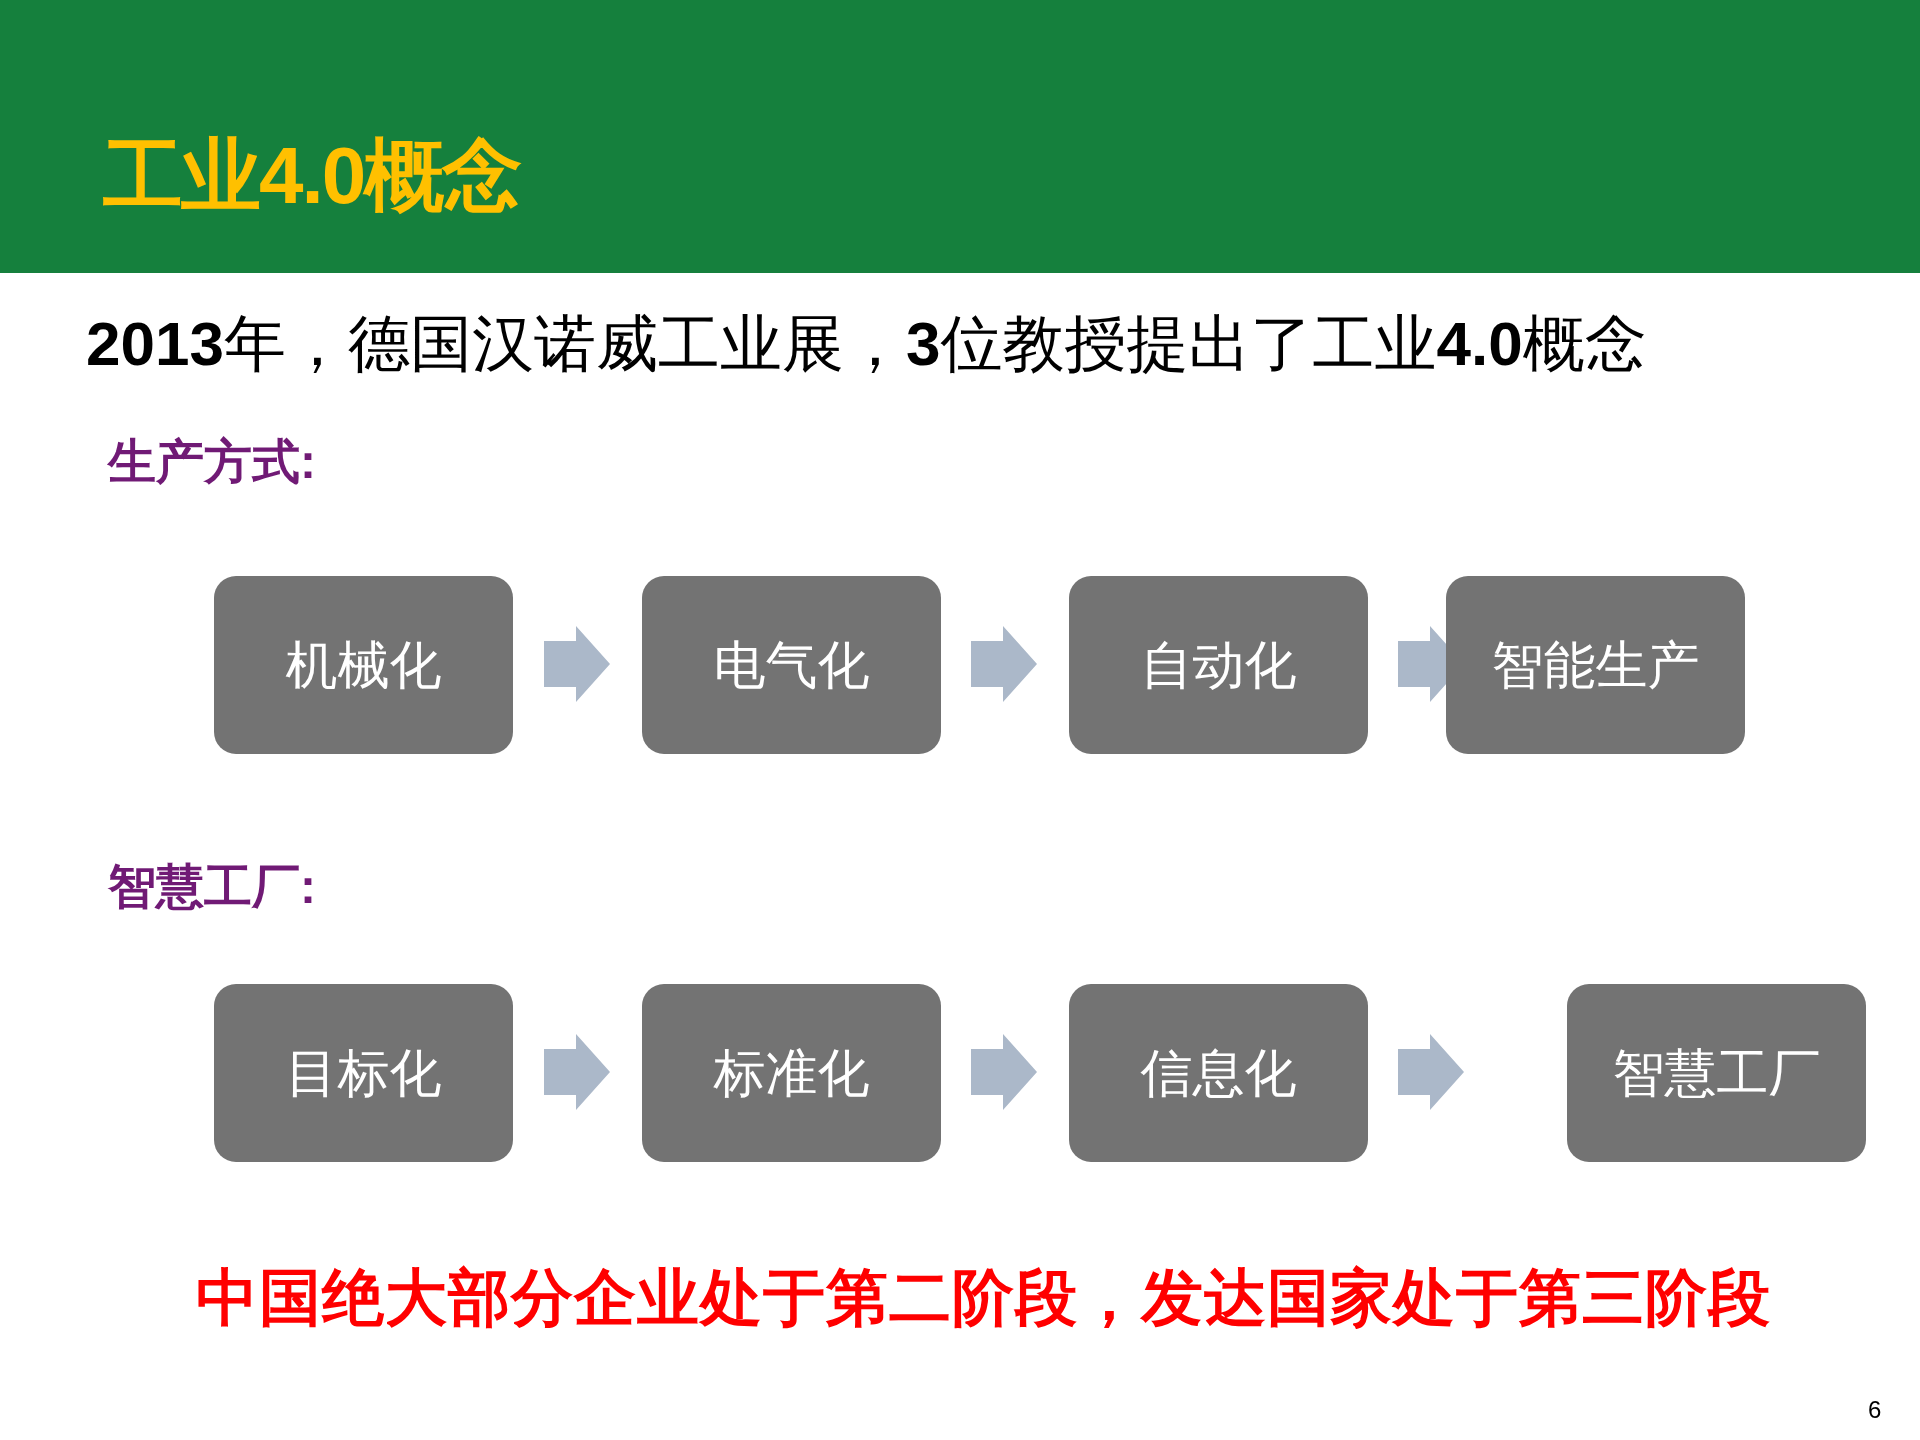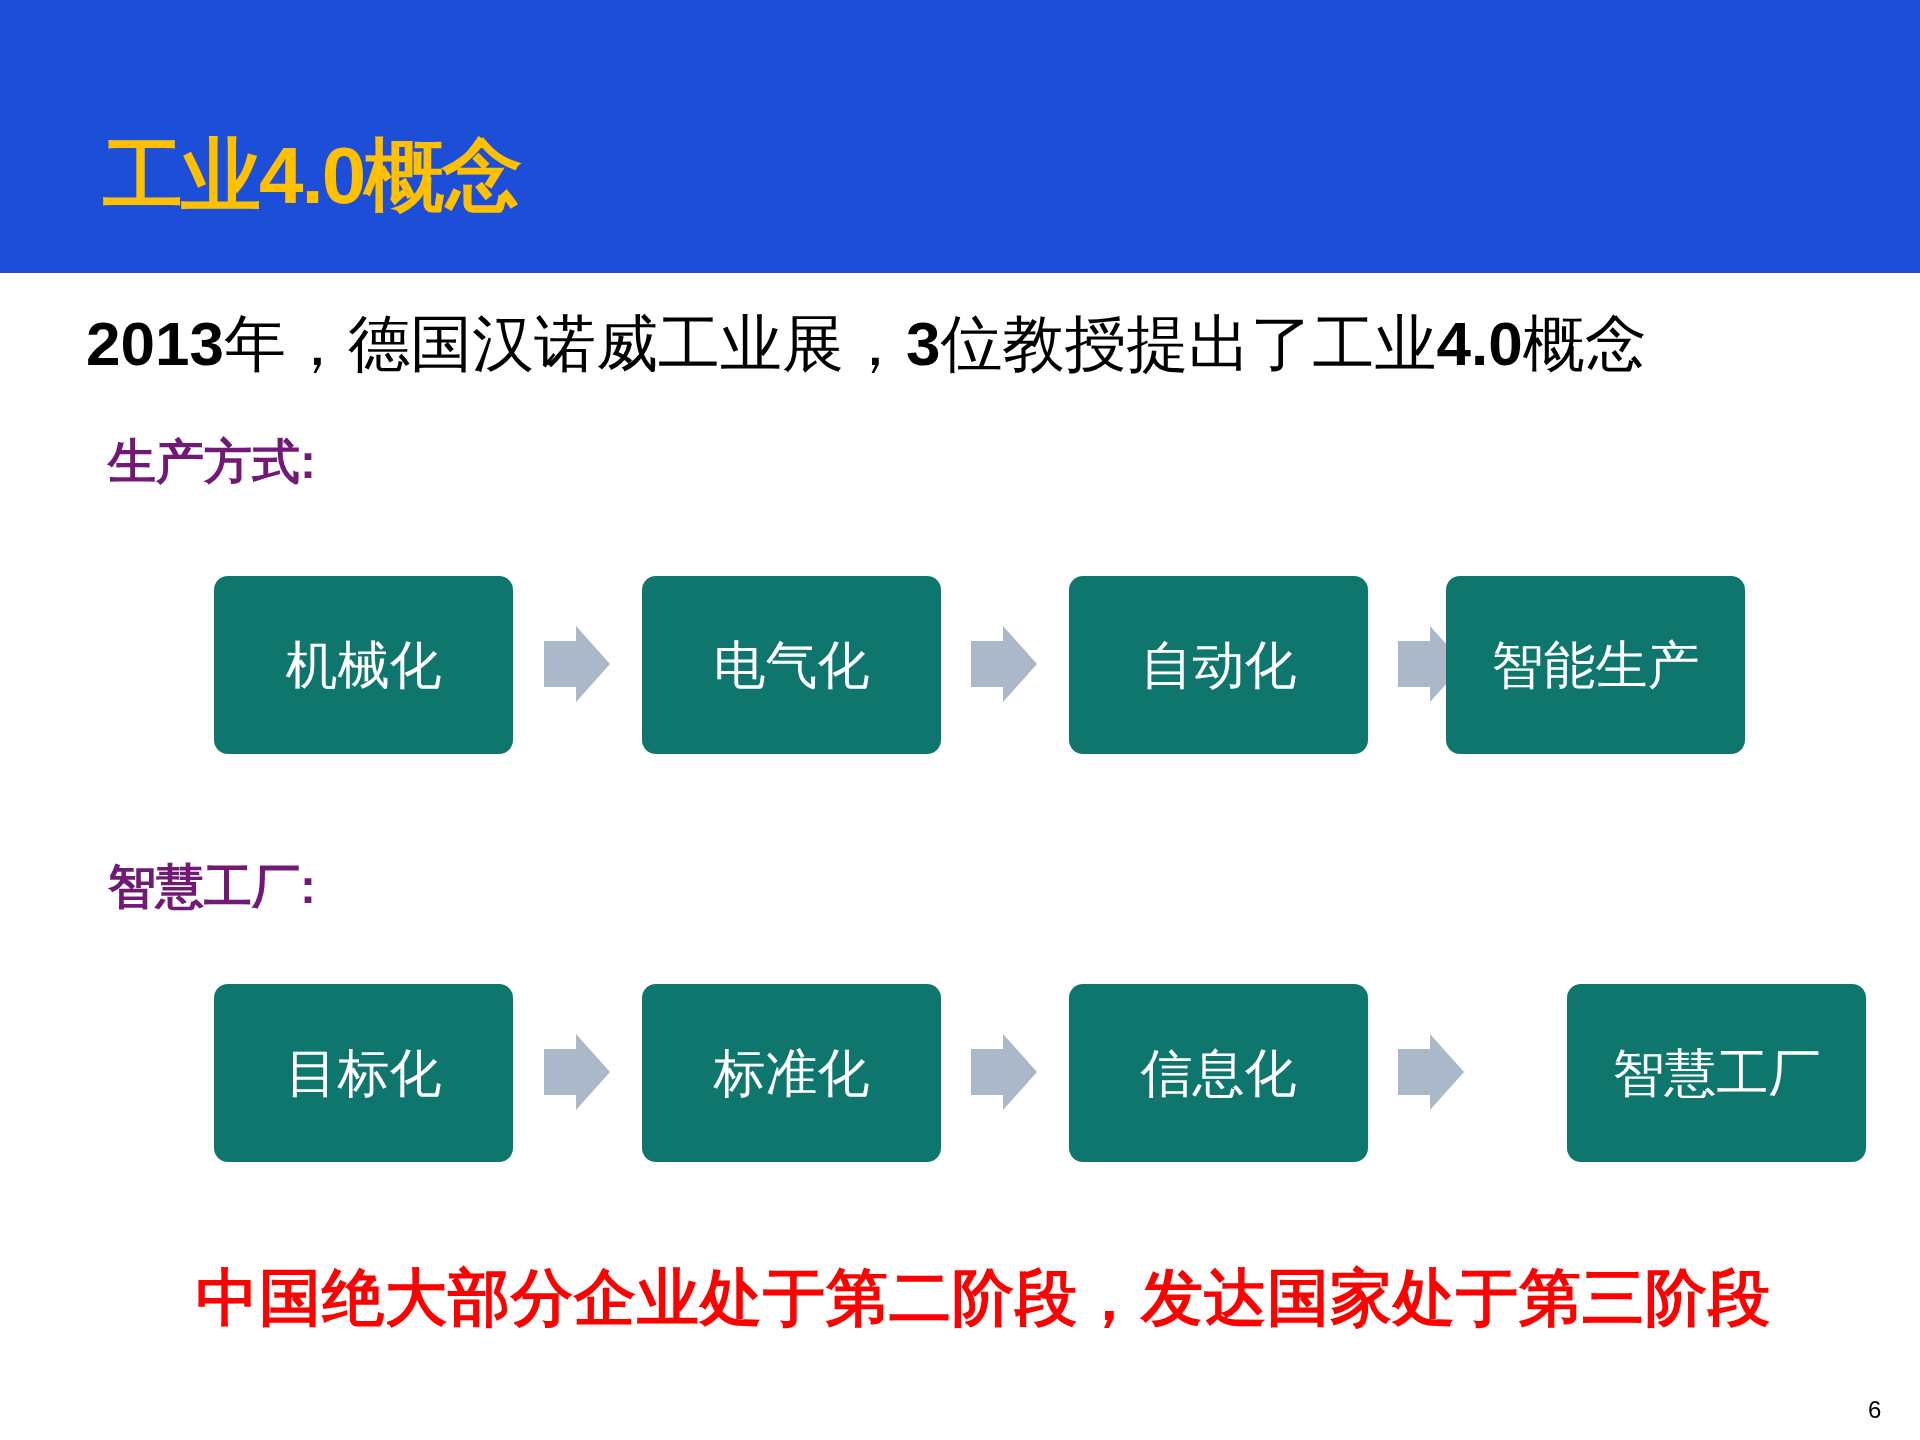--- a/index.html
+++ b/index.html
@@ -12,21 +12,21 @@
       position: relative;
       overflow: hidden;
       background: #FFFFFF;
       font-family: "Liberation Sans", "DejaVu Sans", sans-serif;
     }
     .header {
       position: absolute;
       left: 0; top: 0;
       width: 1920px;
       height: 273px;
-      background: #1d4ed8;
+      background: #15803d;
     }
     .title {
       position: absolute;
       left: 103px;
       top: 128px;
       font-size: 80px;
       line-height: 96px;
       font-weight: bold;
       color: #FFC000;
       white-space: nowrap;
@@ -55,22 +55,22 @@
       position: absolute;
       left: 214px;
       width: 1582px;
       height: 178px;
     }
     .step-box {
       position: absolute;
       top: 0;
       width: 299px;
       height: 178px;
-      background: #0f766e;
-      border-radius: 14px;
+      background: #737373;
+      border-radius: 22px;
       display: flex;
       align-items: center;
       justify-content: center;
       color: #FFFFFF;
       font-family: "DejaVu Serif", "Liberation Serif", serif;
       font-size: 52px;
       line-height: 60px;
       white-space: nowrap;
     }
     .arrow {

